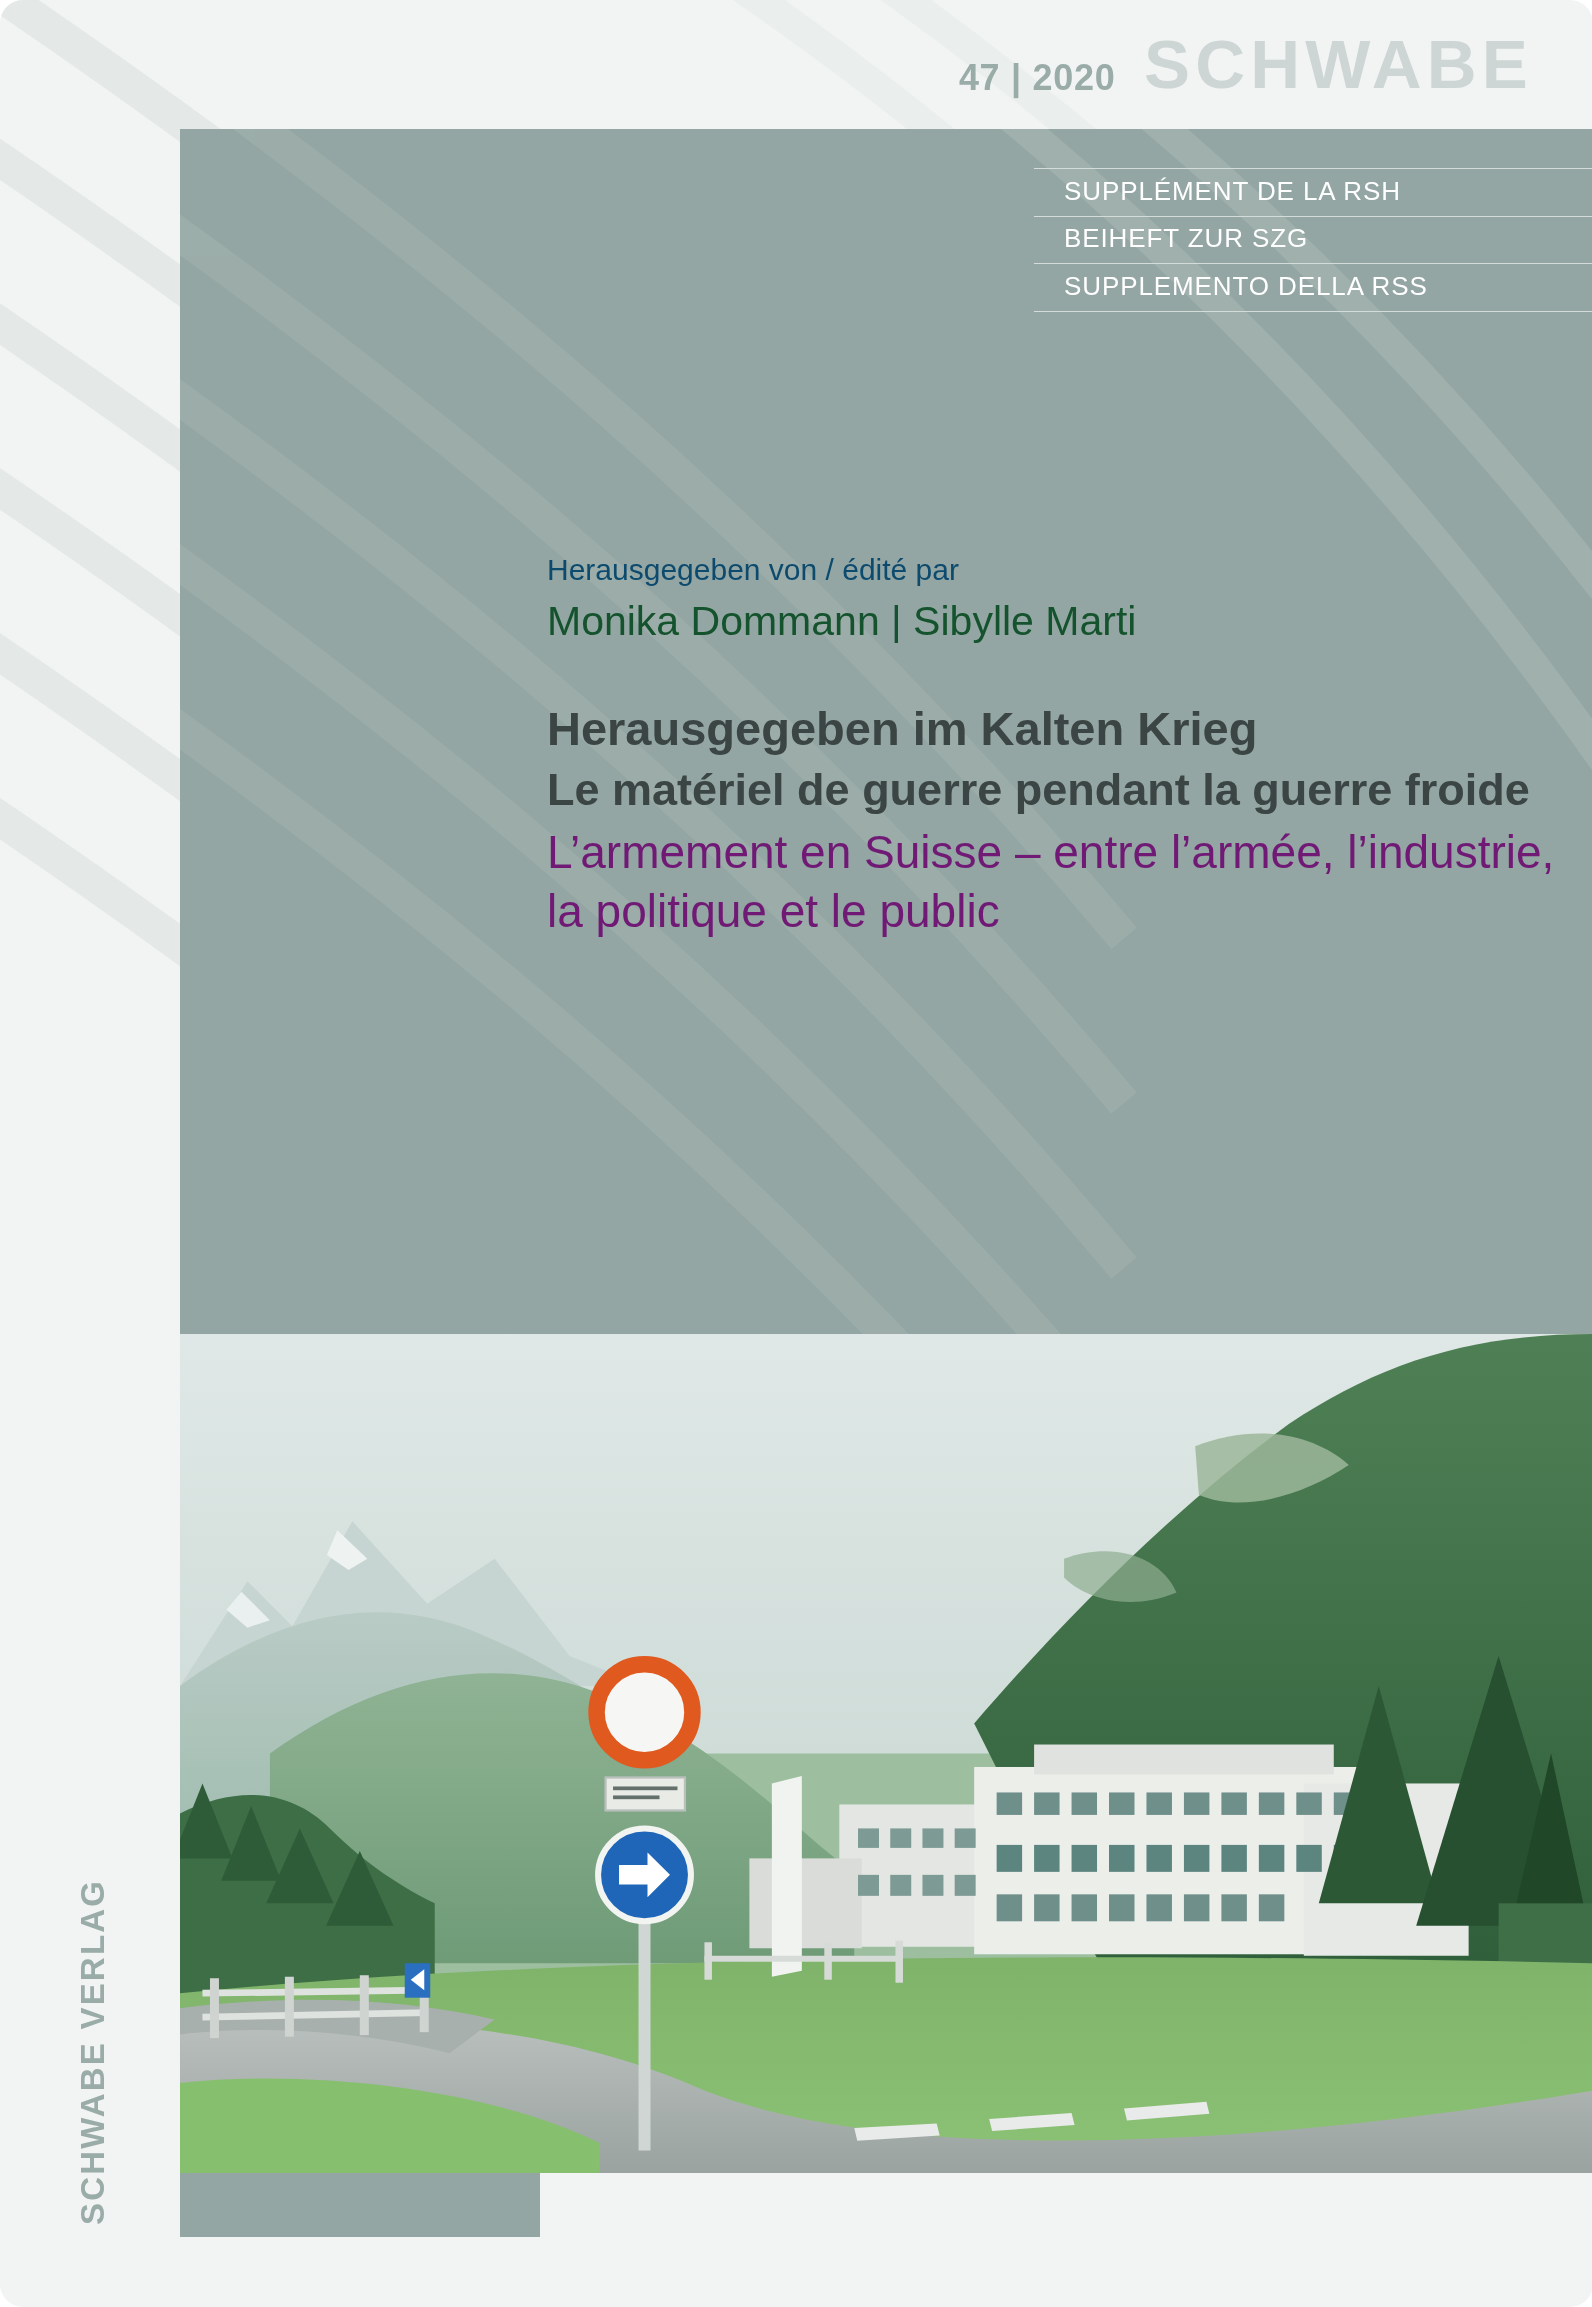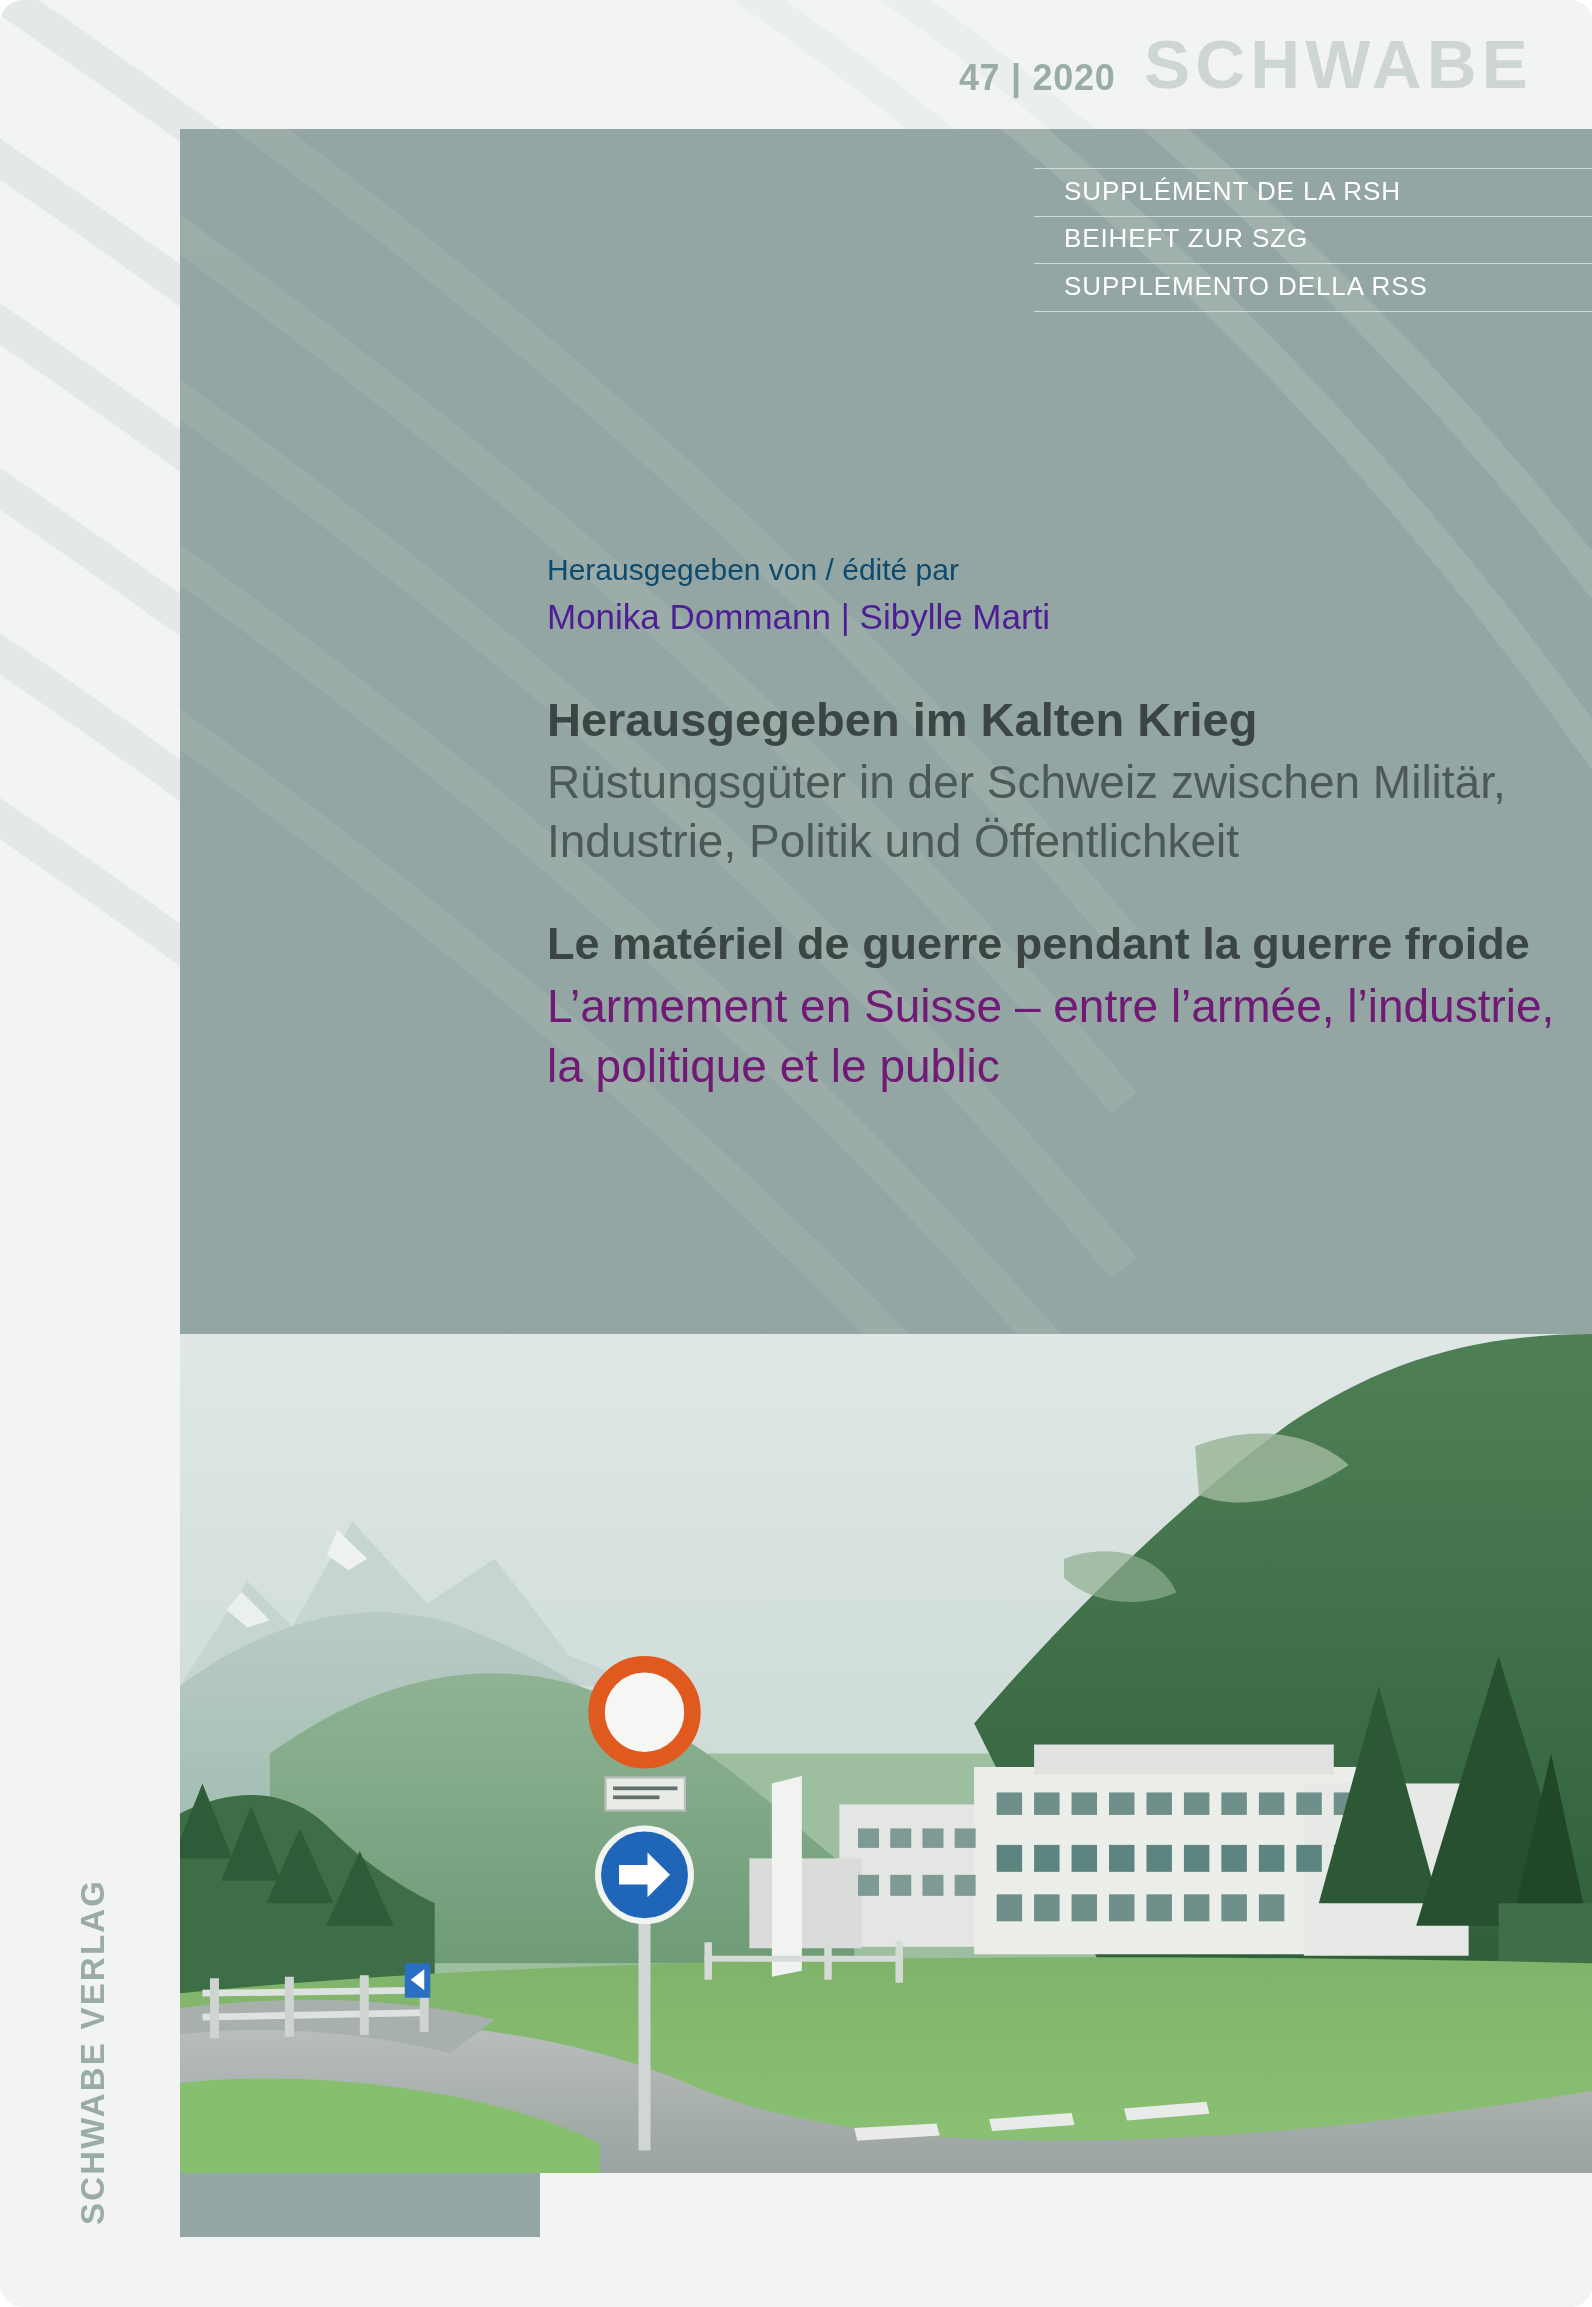--- a/index.html
+++ b/index.html
@@ -99,22 +99,22 @@
     top: 420px;
     width: 1034px;
   }
   .editors-label {
     color: #0c4a6e;
     font-size: 30px;
     line-height: 1.42;
     white-space: nowrap;
   }
   .editors-names {
-    color: #4c1d95;
-    font-size: 35px;
+    color: #14532d;
+    font-size: 41px;
     line-height: 1.42;
     white-space: nowrap;
     margin-bottom: 49px;
   }
   .title-de-main {
     color: #3b4644;
     font-size: 47px;
     font-weight: bold;
     line-height: 1.26;
     margin-bottom: 3px;
@@ -233,21 +233,20 @@
       <div class="supplement-line">SUPPLÉMENT DE LA RSH</div>
       <div class="supplement-line">BEIHEFT ZUR SZG</div>
       <div class="supplement-line">SUPPLEMENTO DELLA RSS</div>
     </div>
 
     <div class="textblock">
       <div class="editors-label">Herausgegeben von / édité par</div>
       <div class="editors-names">Monika Dommann | Sibylle Marti</div>
 
       <div class="title-de-main">Herausgegeben im Kalten Krieg</div>
-      <div class="title-de-sub">Rüstungsgüter in der Schweiz zwischen Militär, Industrie, Politik und Öffentlichkeit</div>
 
       <div class="title-fr-main">Le matériel de guerre pendant la guerre froide</div>
       <div class="title-fr-sub">L’armement en Suisse – entre l’armée, l’industrie, la politique et le public</div>
     </div>
   </div>
 
   <div class="photo">
     <svg viewBox="0 0 1886 1120" preserveAspectRatio="none">
       <defs>
         <linearGradient id="sky" x1="0" y1="0" x2="0" y2="1">

